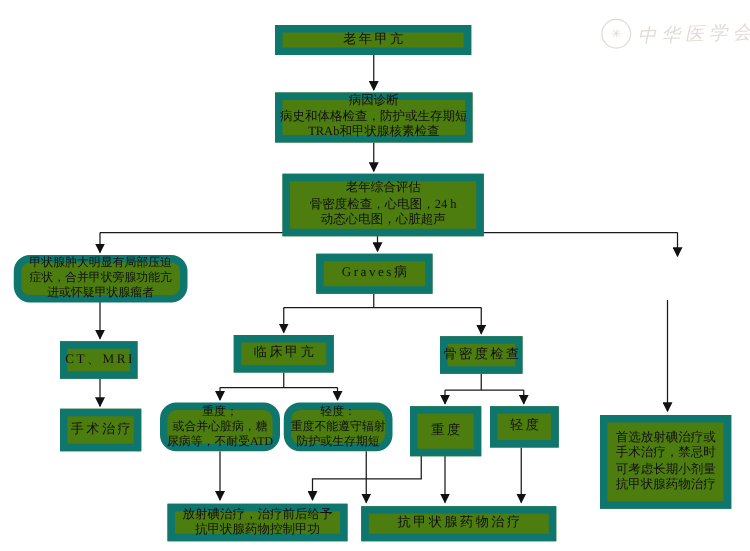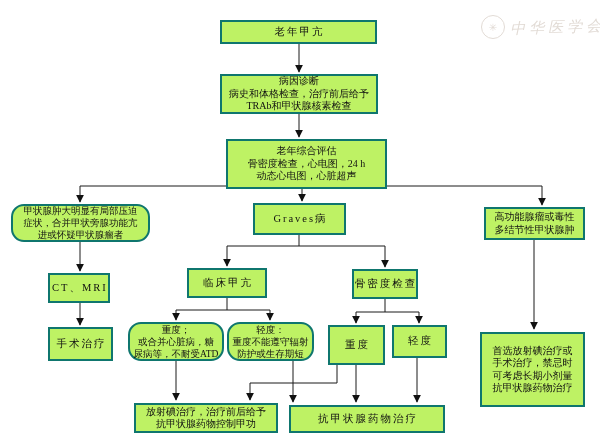--- a/index.html
+++ b/index.html
@@ -4,21 +4,21 @@
 <style>
   html,body{margin:0;padding:0;background:#fff;}
   .stage{
     position:relative;width:600px;height:441px;overflow:hidden;
     font-family:"Liberation Serif","DejaVu Serif",serif;
     color:#111;background:#fff;
   }
   svg.connectors{position:absolute;left:0;top:0;width:600px;height:441px;}
   .node{
     position:absolute;box-sizing:border-box;
-    border:2px solid #0f766e;background:#bef264;
+    border:6px solid #0f766e;background:#4d7c0f;
     display:flex;flex-direction:column;align-items:center;justify-content:center;
     text-align:center;font-size:10px;line-height:12.5px;white-space:nowrap;
   }
   .node.single{font-size:10.5px;letter-spacing:2px;text-indent:2px;}
   .node.tight{font-size:9.5px;line-height:12px;border-radius:13px;}
   .watermark{
     position:absolute;left:481px;top:12px;width:116px;height:30px;
     display:flex;align-items:center;gap:5px;
     color:#d8cfc7;opacity:.75;pointer-events:none;
   }
@@ -87,44 +87,40 @@
       <path d="M534,240 V329" marker-end="url(#arrow)"></path>
     </g>
   </svg>
 
   <div class="node single" style="left:220px;top:20px;width:157px;height:24px">
     <div>老年甲亢</div>
   </div>
 
   <div class="node" style="left:220px;top:74px;width:158px;height:40px">
     <div>病因诊断</div>
-    <div>病史和体格检查，治疗前后给予</div>
+    <div>病史和体格检查，防护或生存期短</div>
     <div>TRAb和甲状腺核素检查</div>
   </div>
 
   <div class="node" style="left:226px;top:139px;width:161px;height:50px">
     <div>老年综合评估</div>
     <div>骨密度检查，心电图，24 h</div>
     <div>动态心电图，心脏超声</div>
   </div>
 
   <div class="node tight" style="left:11px;top:204px;width:139px;height:38px">
     <div>甲状腺肿大明显有局部压迫</div>
     <div>症状，合并甲状旁腺功能亢</div>
     <div>进或怀疑甲状腺瘤者</div>
   </div>
 
   <div class="node single" style="left:253px;top:203px;width:93px;height:32px">
     <div>Graves病</div>
   </div>
 
-  <div class="node" style="left:484px;top:207px;width:101px;height:33px">
-    <div>高功能腺瘤或毒性</div>
-    <div>多结节性甲状腺肿</div>
-  </div>
 
   <div class="node single" style="left:48px;top:273px;width:62px;height:30px">
     <div>CT、MRI</div>
   </div>
 
   <div class="node single" style="left:48px;top:327px;width:65px;height:34px">
     <div>手术治疗</div>
   </div>
 
   <div class="node single" style="left:187px;top:268px;width:80px;height:30px">

